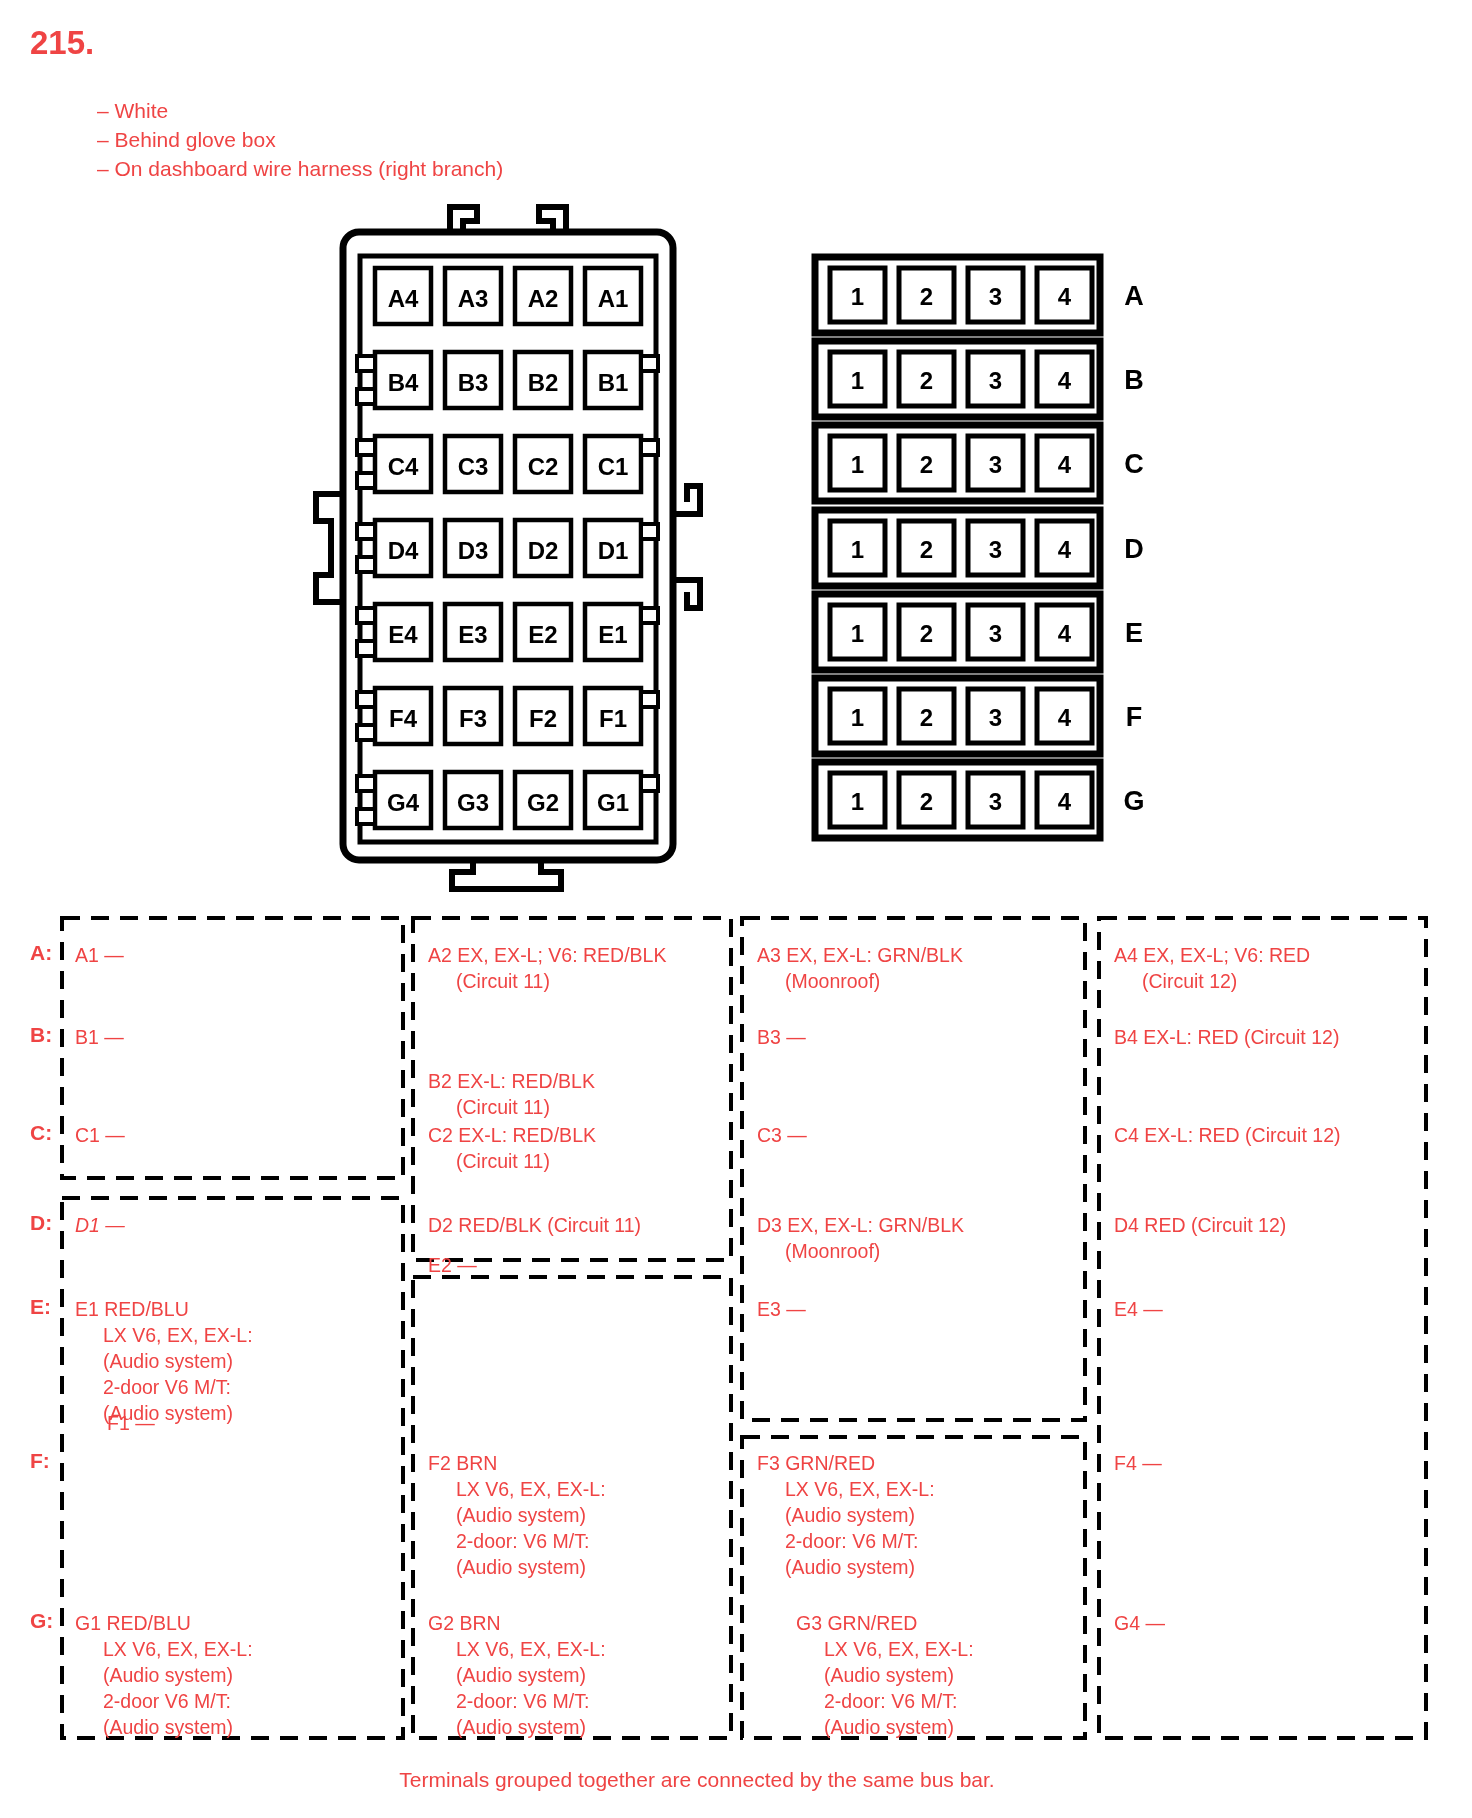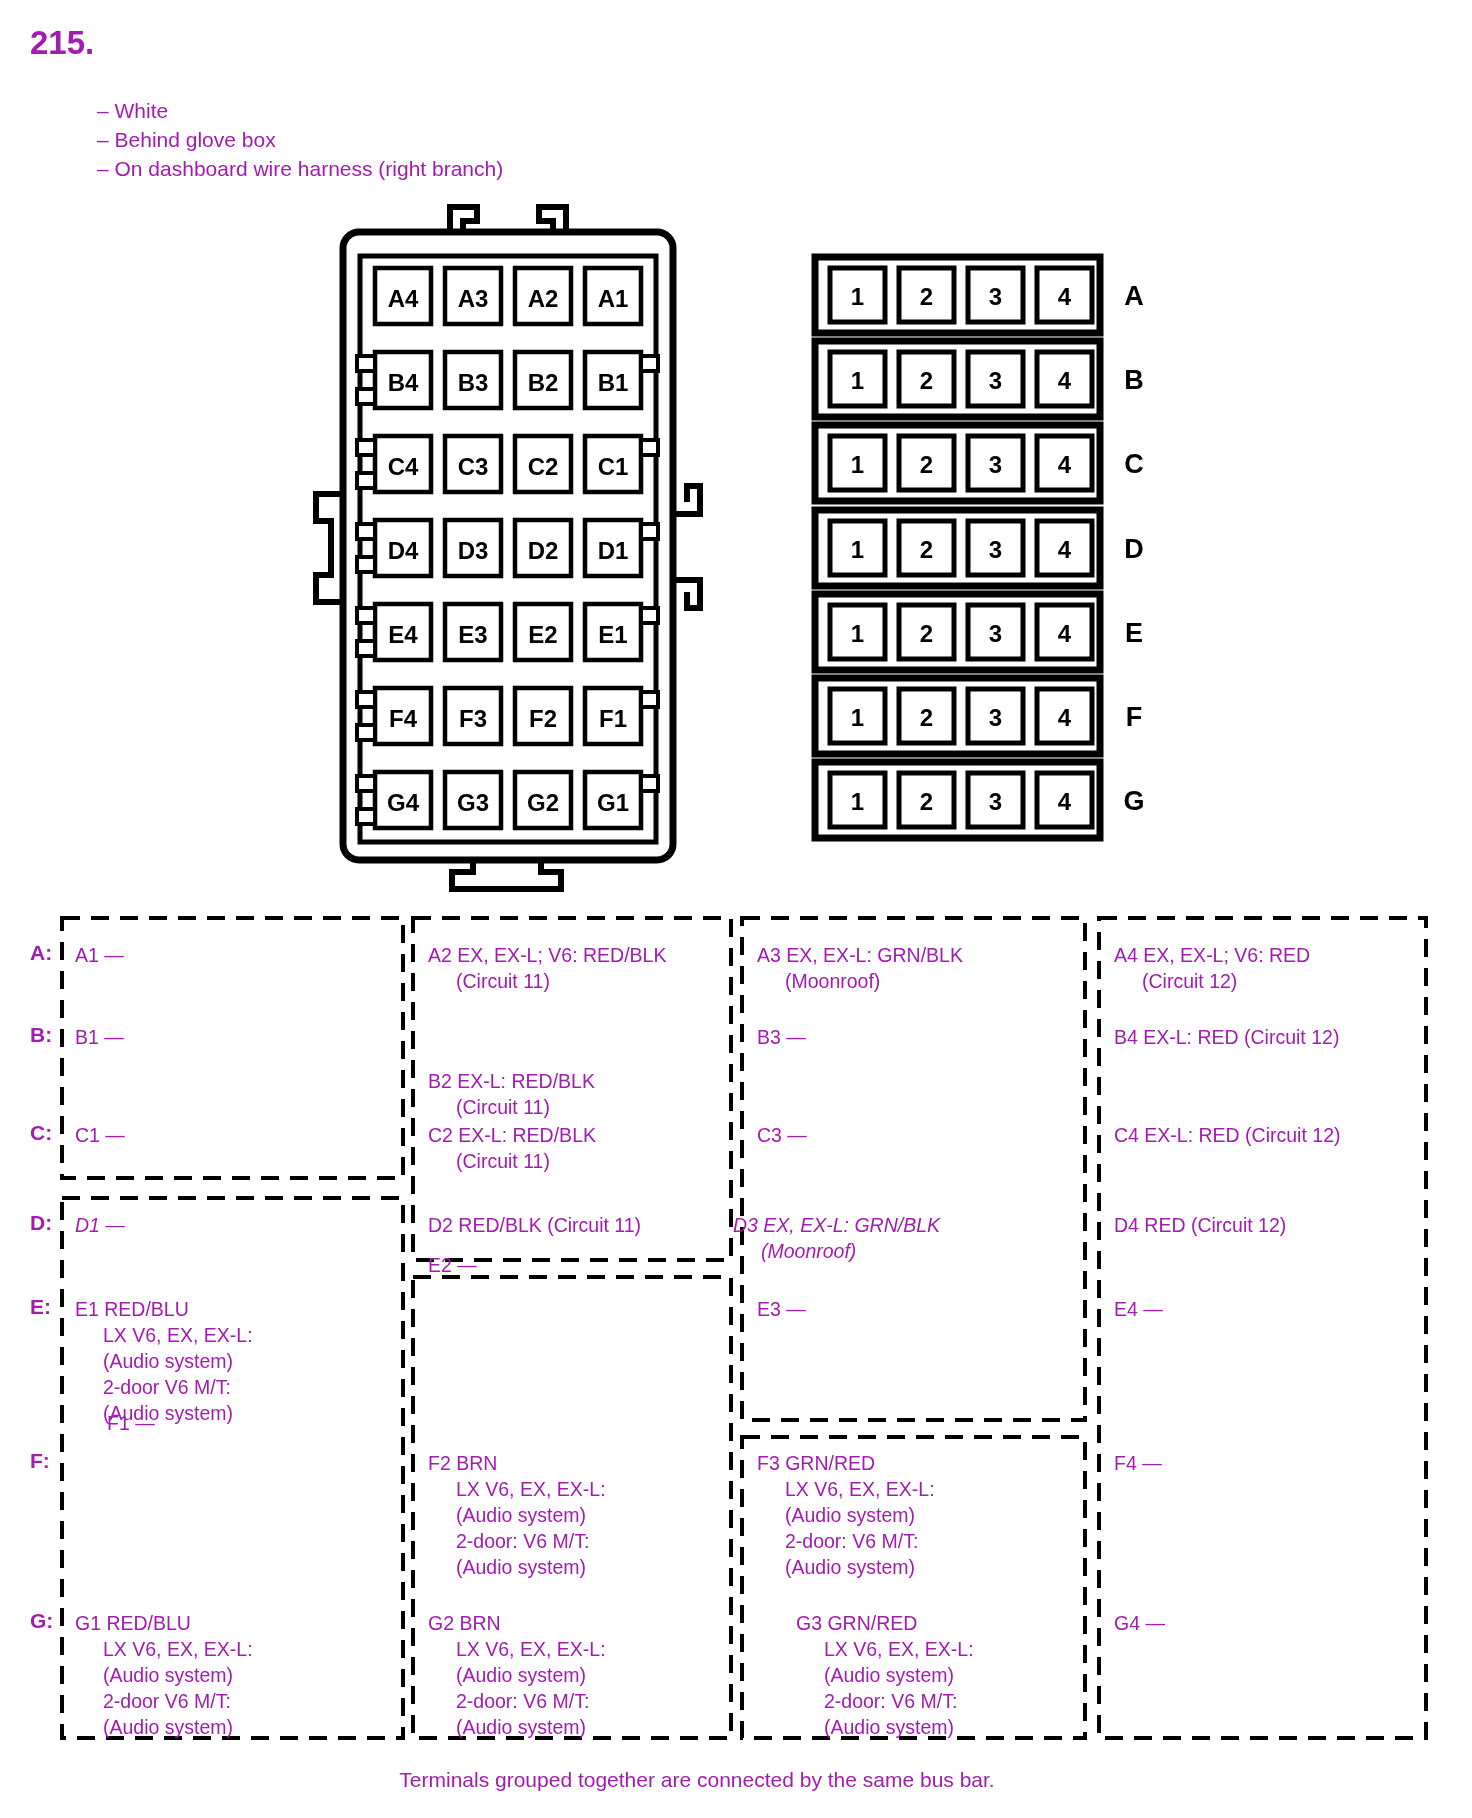--- a/index.html
+++ b/index.html
@@ -1,16 +1,16 @@
 <!DOCTYPE html>
 <html><head>
 <meta charset="utf-8">
 <style>
   html,body{margin:0;padding:0;background:#fff;}
-  .page{position:relative;width:1472px;height:1818px;background:#fff;color:#a21caf;
+  .page{position:relative;width:1472px;height:1818px;background:#fff;color:#ef4444;
         font-family:"Liberation Sans",sans-serif;overflow:hidden;}
   .title-num{position:absolute;left:30px;top:24px;font-size:33px;font-weight:bold;white-space:nowrap;}
   .title-text{position:absolute;left:100px;top:24px;font-size:33px;font-weight:bold;white-space:nowrap;}
   .note-line{position:absolute;left:97px;font-size:21px;white-space:nowrap;margin-top:15px;}
   #note-0{top:84px;} #note-1{top:113px;} #note-2{top:142px;}
   #diagram{position:absolute;left:0;top:0;}
   #pin-table{position:absolute;left:0;top:0;width:1472px;height:1818px;}
   .row-label{position:absolute;left:30px;font-size:21px;font-weight:bold;white-space:nowrap;}
   .pin-cell{position:absolute;font-size:19.5px;line-height:26px;white-space:nowrap;}
   .pin-cell .cont{padding-left:28px;}
@@ -252,21 +252,21 @@
       <div class="pin-cell" style="left: 1114px; top: 1122px;">
         <div>C4 EX-L: RED (Circuit 12)</div>
       </div>
       <div class="row-label" style="top: 1211px;">D:</div>
       <div class="pin-cell" style="left: 75px; top: 1212px; font-style: italic;">
         <div>D1 —</div>
       </div>
       <div class="pin-cell" style="left: 428px; top: 1212px;">
         <div>D2 RED/BLK (Circuit 11)</div>
       </div>
-      <div class="pin-cell" style="left: 733px; top: 1212px; font-style: italic;">
+      <div class="pin-cell" style="left: 757px; top: 1212px;">
         <div>D3 EX, EX-L: GRN/BLK</div>
         <div class="cont">(Moonroof)</div>
       </div>
       <div class="pin-cell" style="left: 1114px; top: 1212px;">
         <div>D4 RED (Circuit 12)</div>
       </div>
       <div class="row-label" style="top: 1295px;">E:</div>
       <div class="pin-cell" style="left: 75px; top: 1296px;">
         <div>E1 RED/BLU</div>
         <div class="cont">LX V6, EX, EX-L:</div>

